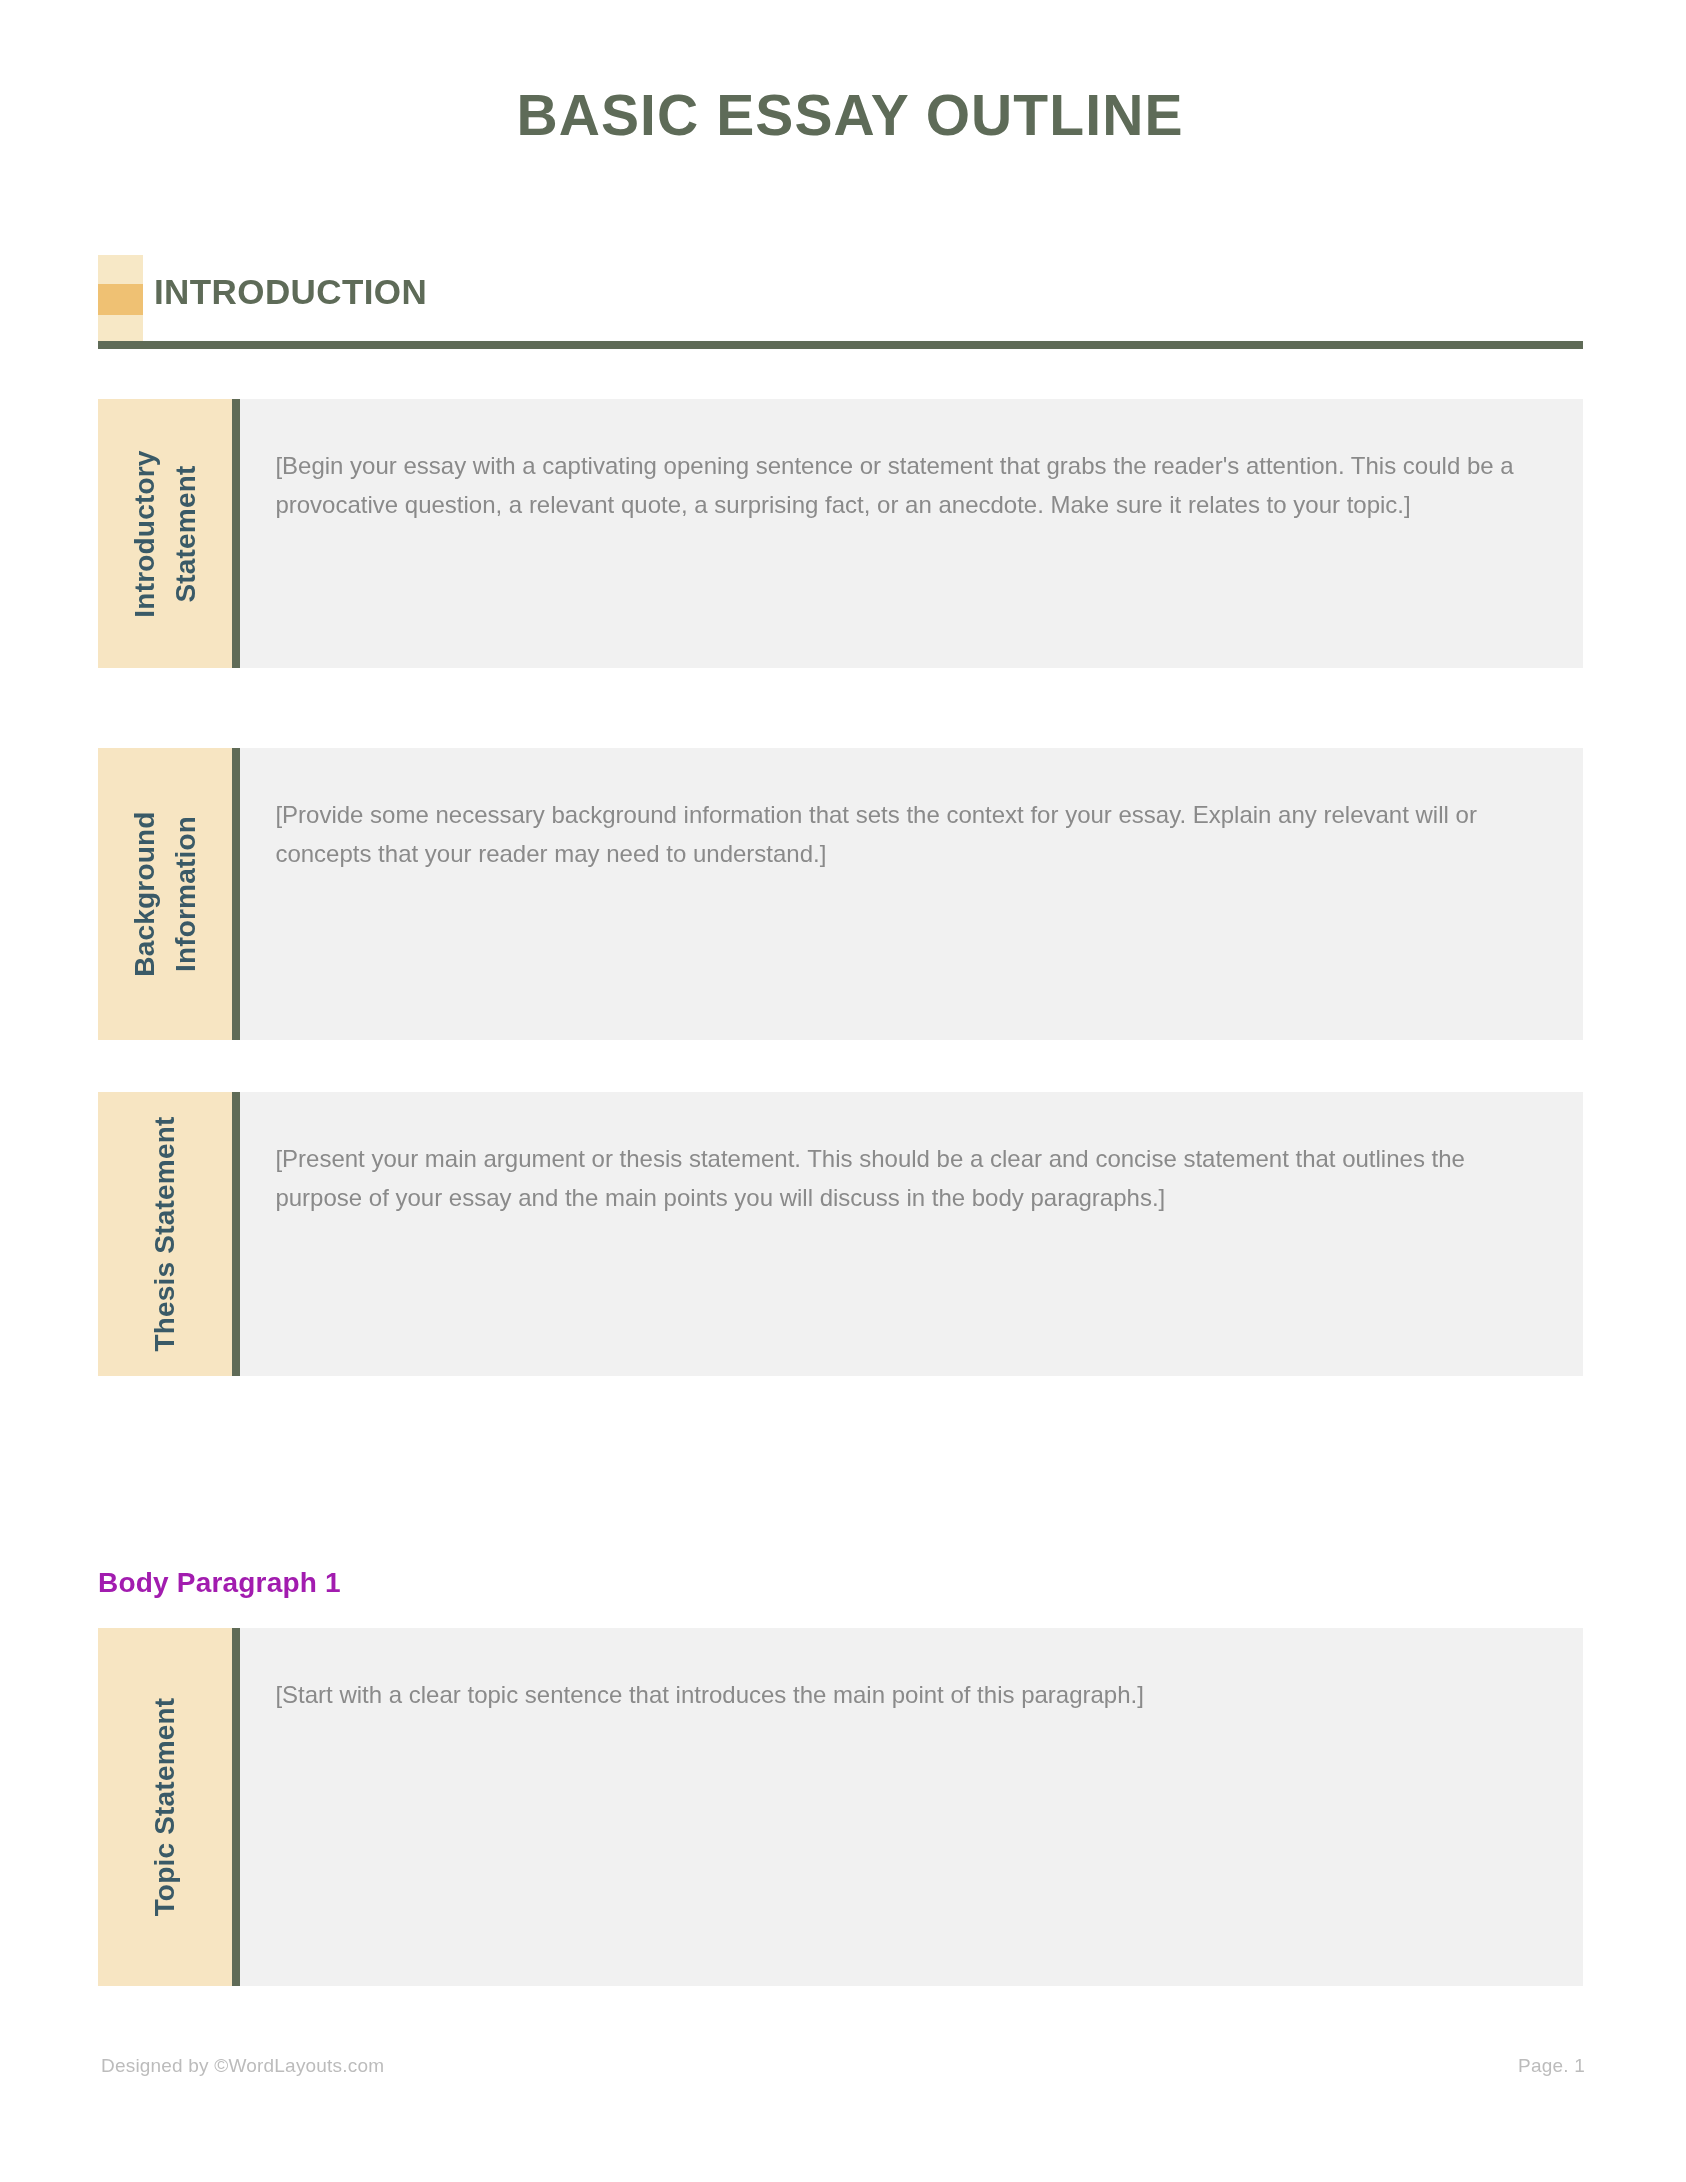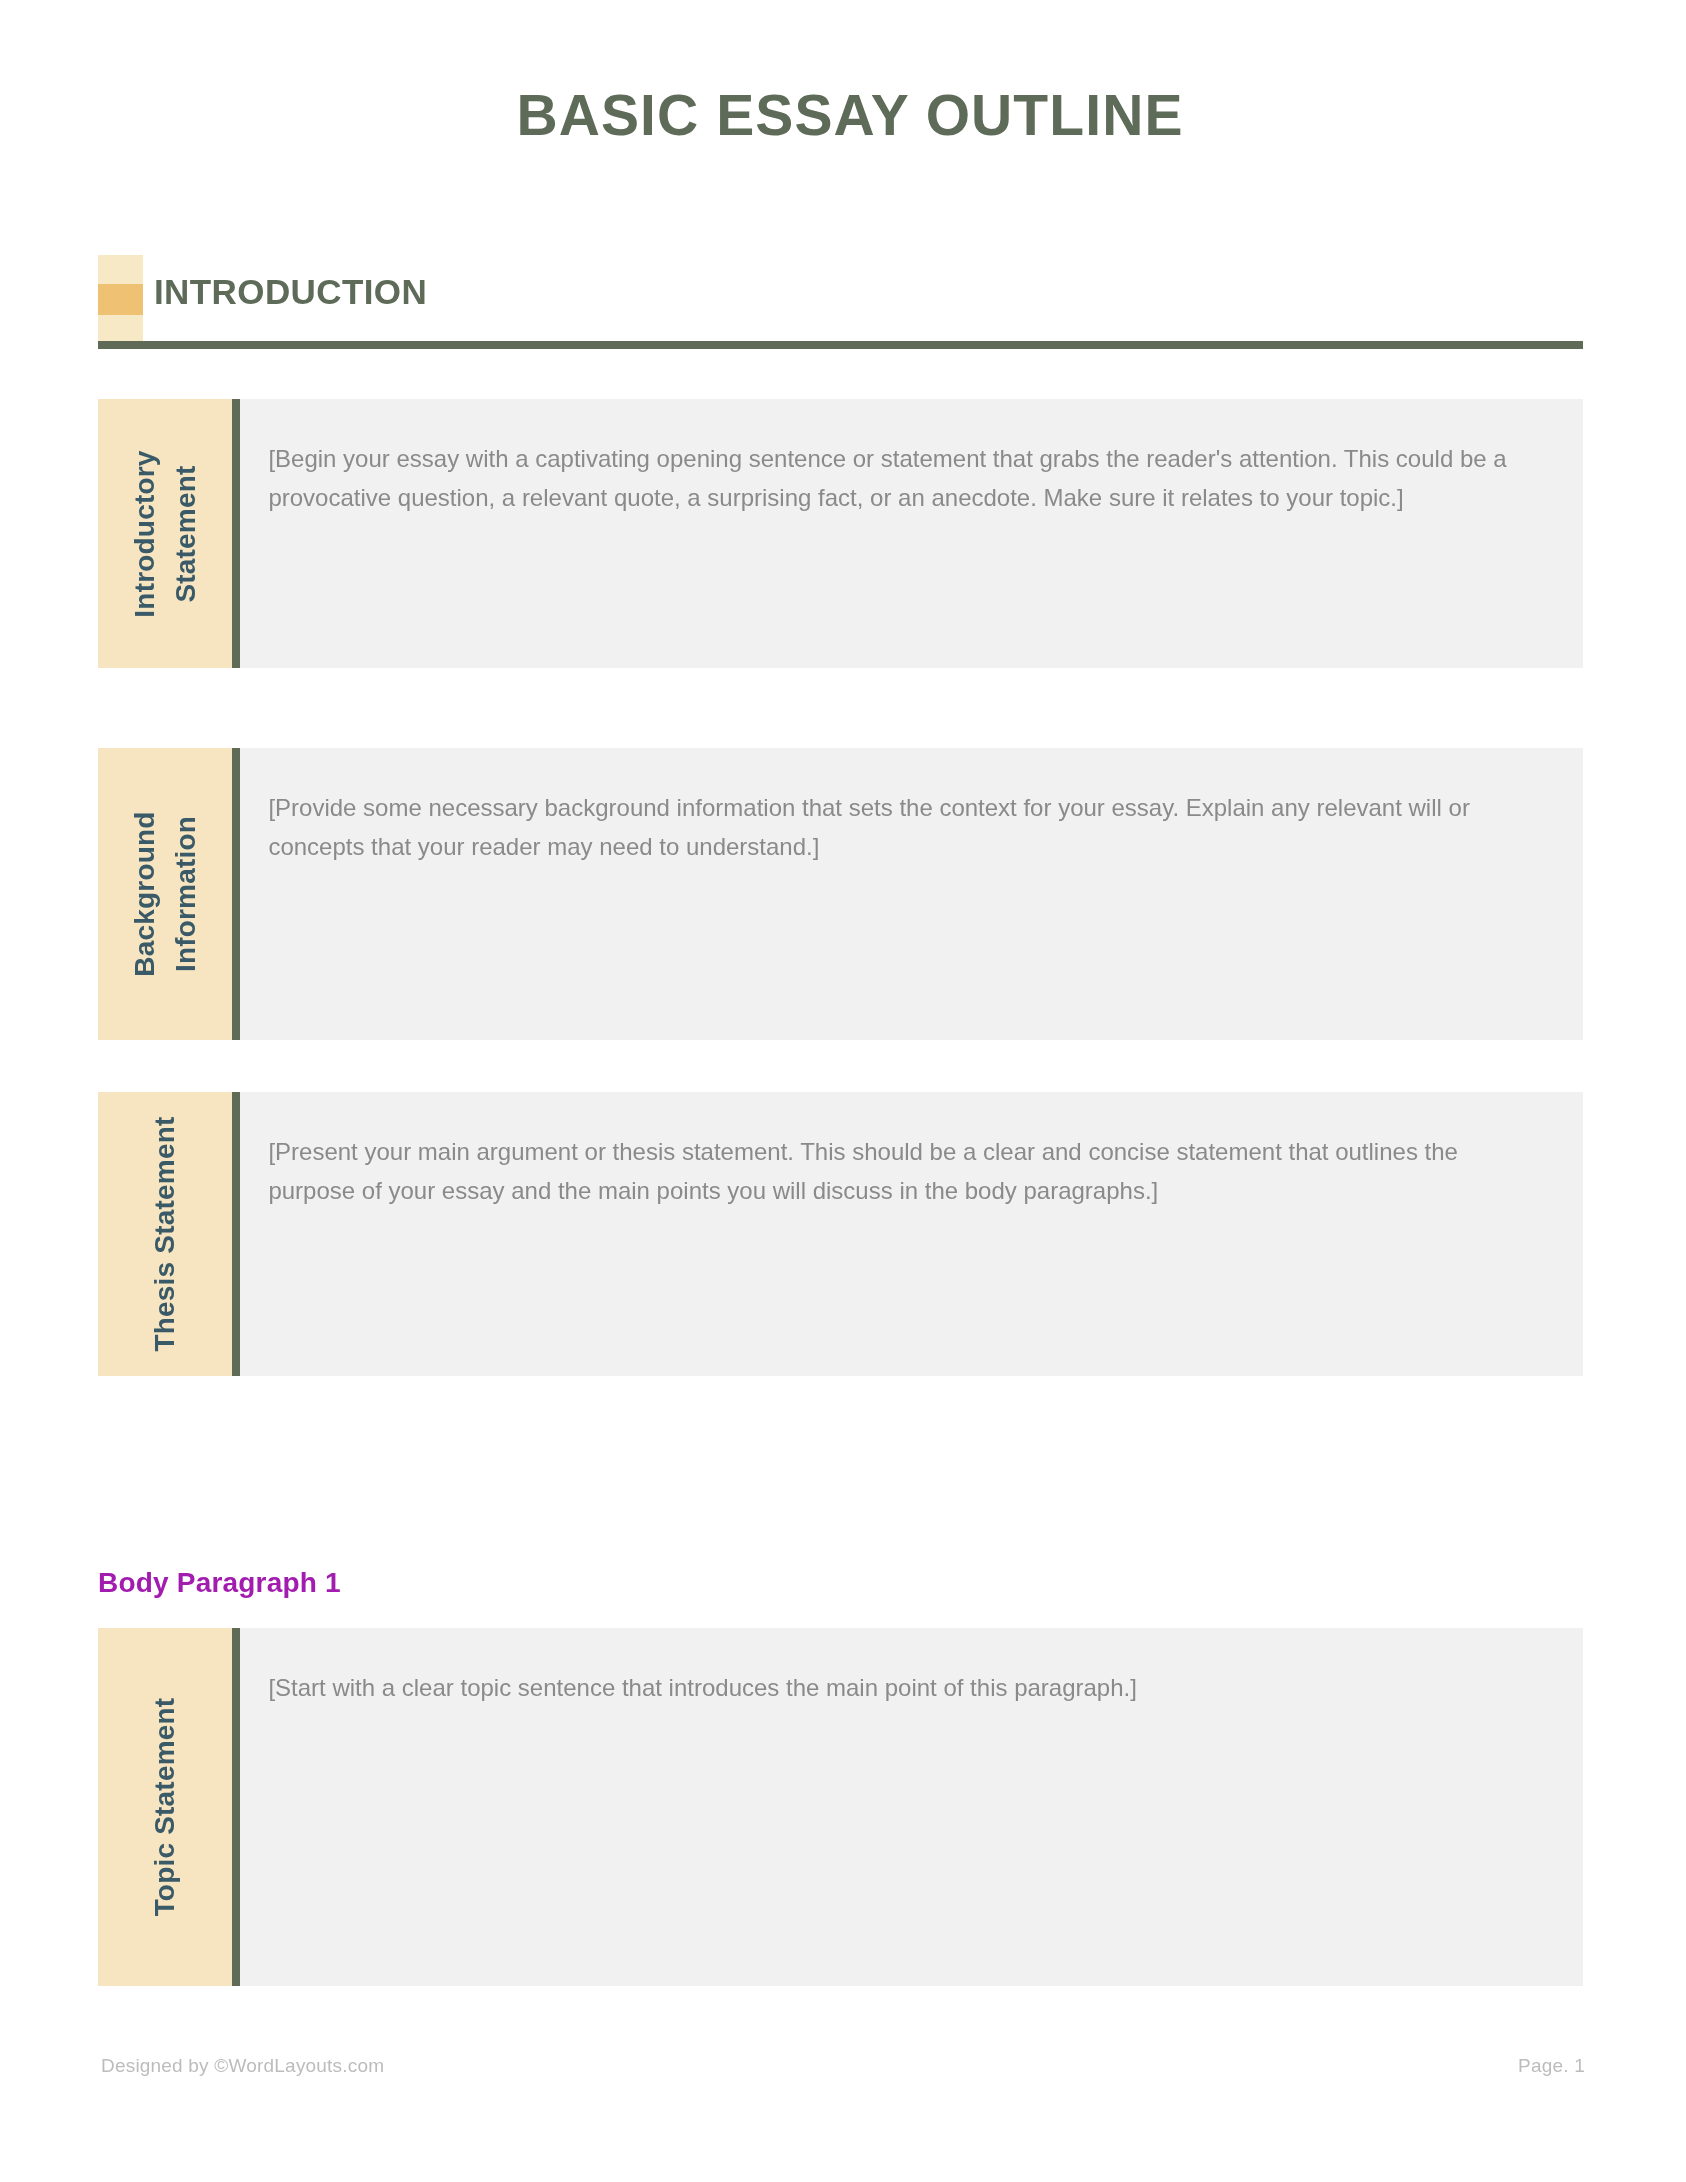--- a/index.html
+++ b/index.html
@@ -113,21 +113,21 @@
   }
   .block-divider {
     flex: 0 0 8.4px;
     background: #5F6B57;
   }
   .block-body {
     flex: 1 1 auto;
     padding: 41px 39px 37px 28px;
   }
   .block-body p {
-    margin: 0;
+    margin: 7px;
     font-size: 24px;
     line-height: 1.62;
     color: #8A8A8A;
     font-weight: 400;
   }
 
   
   .sub-heading {
     position: absolute;
     left: 98px;

